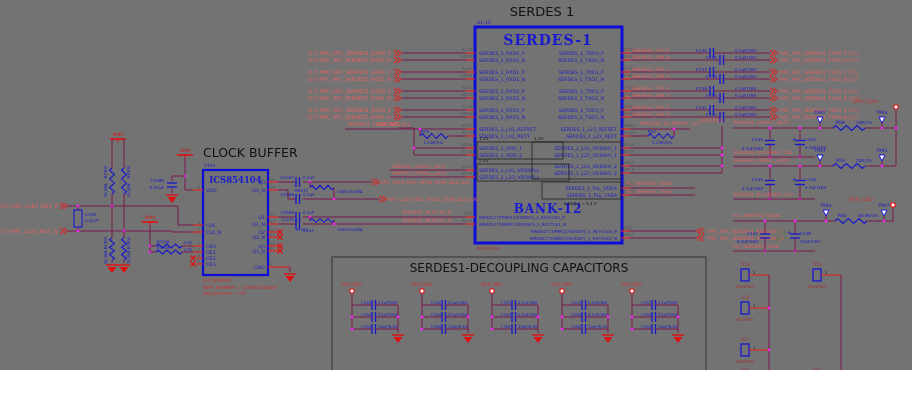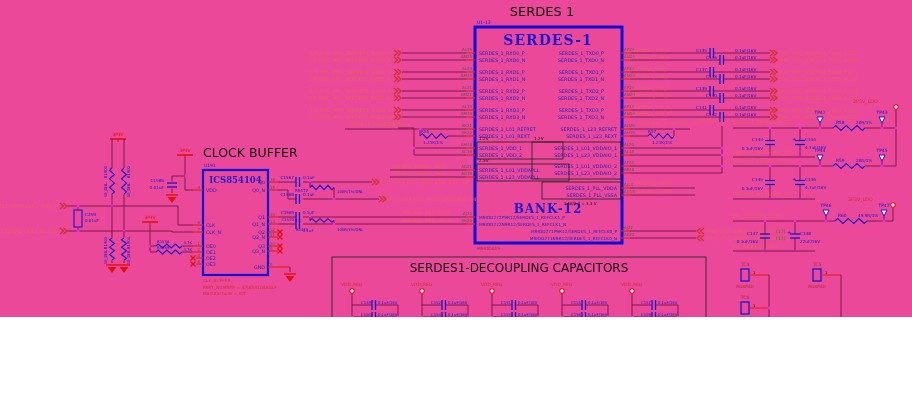--- a/index.html
+++ b/index.html
@@ -1,16 +1,16 @@
 <!DOCTYPE html>
 <html><head>
 <meta charset="utf-8">
 <style>
   html,body{margin:0;padding:0;background:#fff;}
-  #stage{width:912px;height:317px;position:relative;background:#ec4899;overflow:hidden;text-decoration:underline;}
+  #stage{width:912px;height:370px;position:relative;background:#737373;overflow:hidden;text-decoration:underline;}
   svg{display:block;}
   svg text{font-family:"DejaVu Sans","Liberation Sans",sans-serif;}
   .serif{font-family:"DejaVu Serif","Liberation Serif",serif;}
 </style>
 </head>
 <body>
 
 <div id="stage">
 <svg id="sch" width="912" height="413" viewBox="0 0 912 413">
       <text x="542" y="16" font-size="13" fill="#111" text-anchor="middle">SERDES 1</text>

